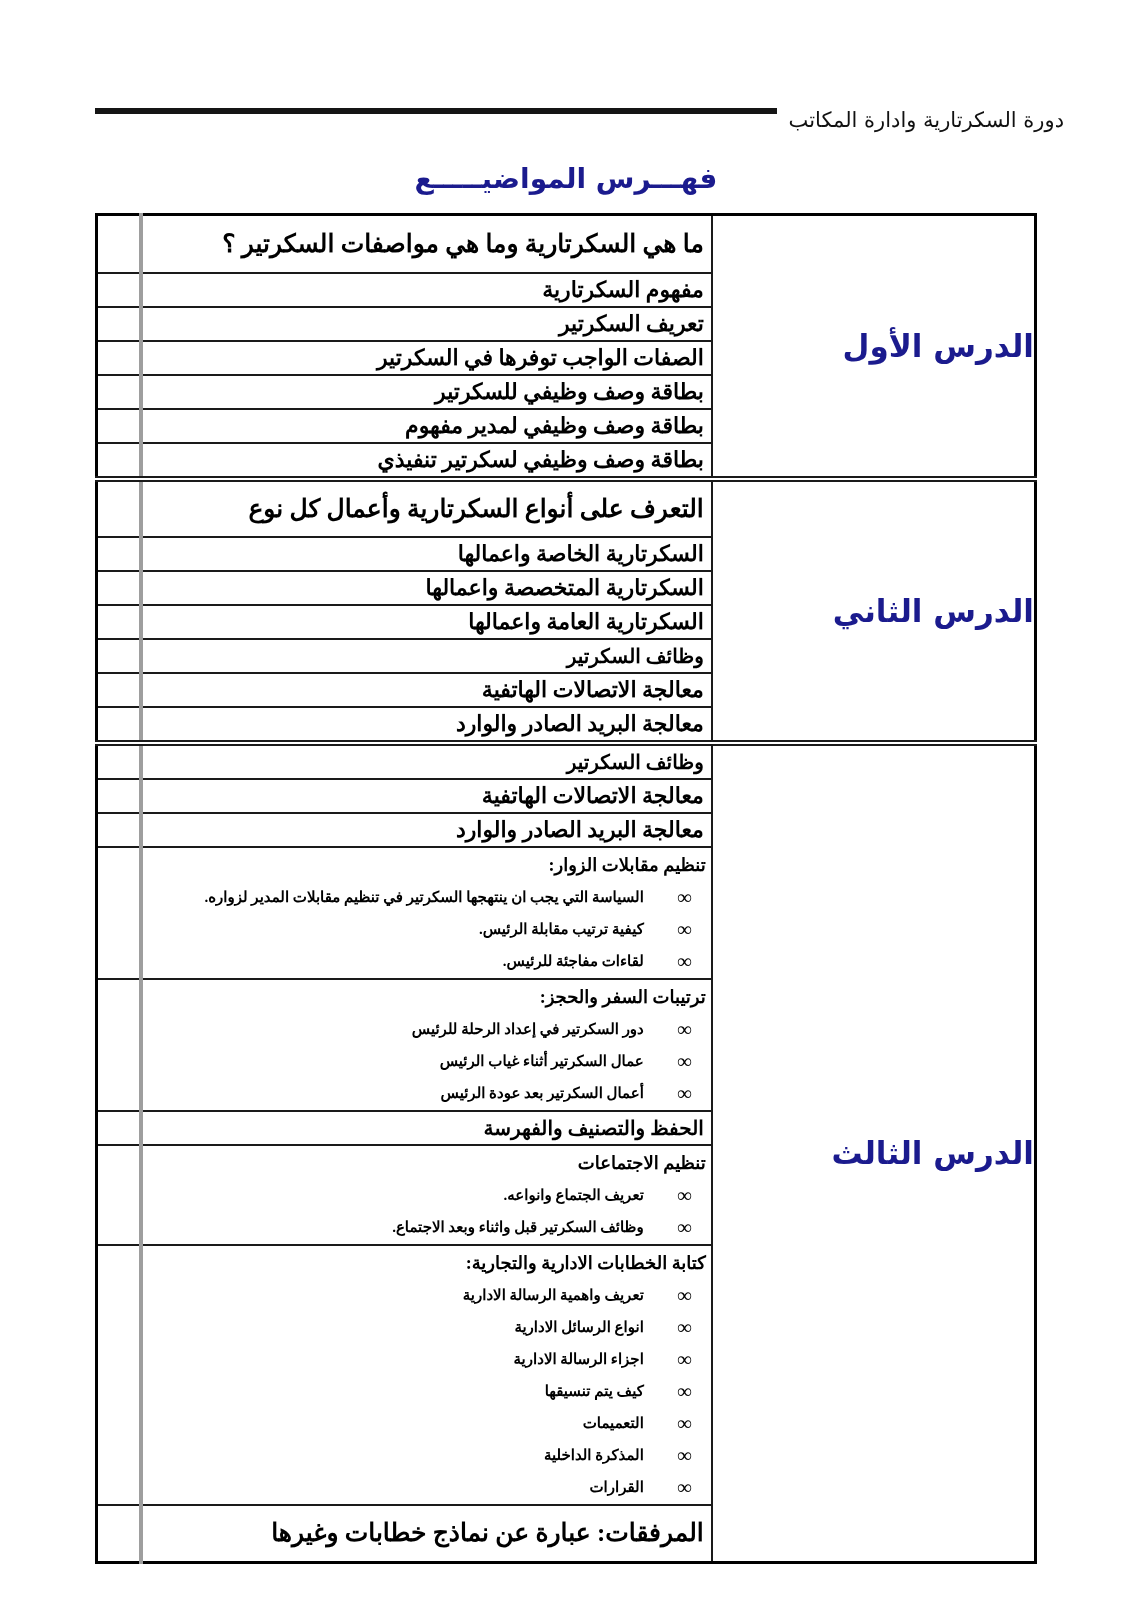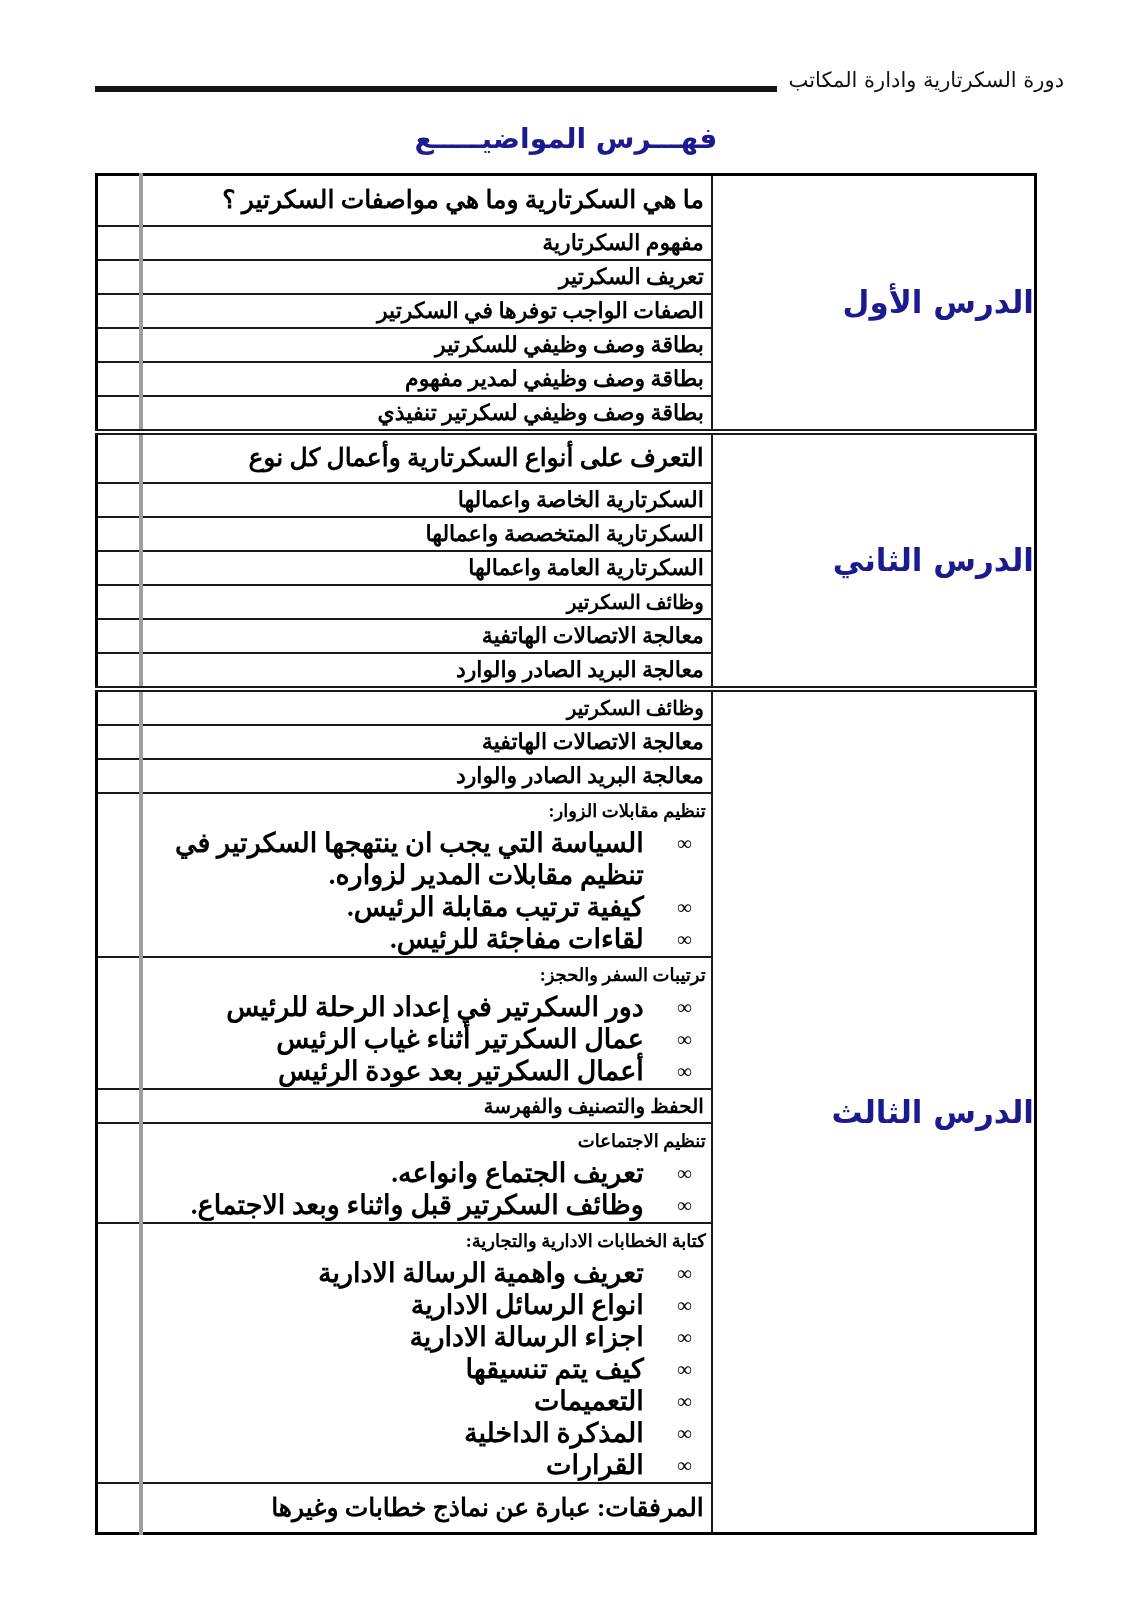--- a/index.html
+++ b/index.html
@@ -3,22 +3,22 @@
 <meta charset="utf-8">
 <style>
   * { margin:0; padding:0; box-sizing:border-box; }
   body { background:#e8e8e8; font-family:"DejaVu Sans", sans-serif; }
   .page {
     width:1132px; height:1600px; margin:0 auto; background:#ffffff;
     position:relative; overflow:hidden; direction:rtl;
   }
   
   .page-header {
-    display:flex; align-items:flex-end;
-    margin:68px 68px 0 95px;
+    display:flex; align-items:flex-start;
+    margin:108px 68px 0 95px;
   }
   .header-title {
     font-size:21px; color:#111; white-space:nowrap; padding-left:12px;
     font-family:"DejaVu Serif", serif;
   }
   .double-rule {
     height:3px; border-top:4px solid #151515; border-bottom:2px solid #151515;
   }
   .header-rule { flex:1; }
   
@@ -36,35 +36,35 @@
   tbody + tbody { border-top:6px double #1a1a1a; }
   td.lesson-cell {
     width:323px; vertical-align:middle;
     color:var(--navy,#1b1b8e); font-size:31px; font-weight:bold;
     border-left:2px solid #1a1a1a; border-right:3px solid #000;
   }
   td.content-cell {
     width:570px; font-weight:bold; font-size:22px;
     height:32px; padding:1px 7px; line-height:30px;font-family:Liberation Serif, serif;
   }
-  td.content-cell.hdr { height:51px; font-size:25px; }
+  td.content-cell.hdr { height:58px; font-size:25px; }
   td.content-cell.sub { font-size:20px; }
   td.content-cell.grp { padding:1px 5px; }
   td.num-cell {
     width:44px;
     border-right:4px solid #9e9e9e; 
     border-left:3px solid #000;
   }
   .group-heading { font-size:18px; line-height:32px; font-weight:bold; }
   .bullet-line { display:flex; padding-right:14px; line-height:32px; }
   .bullet {
     width:48px; flex:0 0 48px; text-align:right; font-size:20px;
     font-weight:bold; padding-left:4px;
   }
-  .b-text { flex:1; font-size:27px; font-weight:bold; }
+  .b-text { flex:1; font-size:15px; font-weight:bold; }
   
   .page-footer {
     position:absolute; top:1476px; left:58px; right:66px; height:84px;
     direction:ltr; display:flex; align-items:center;
   }
   .rule-start { width:72px; }
   .rule-mid { width:168px; }
   .rule-end { flex:1; }
   .footer-author {
     direction:rtl; font-size:18px; color:#111; white-space:nowrap;

